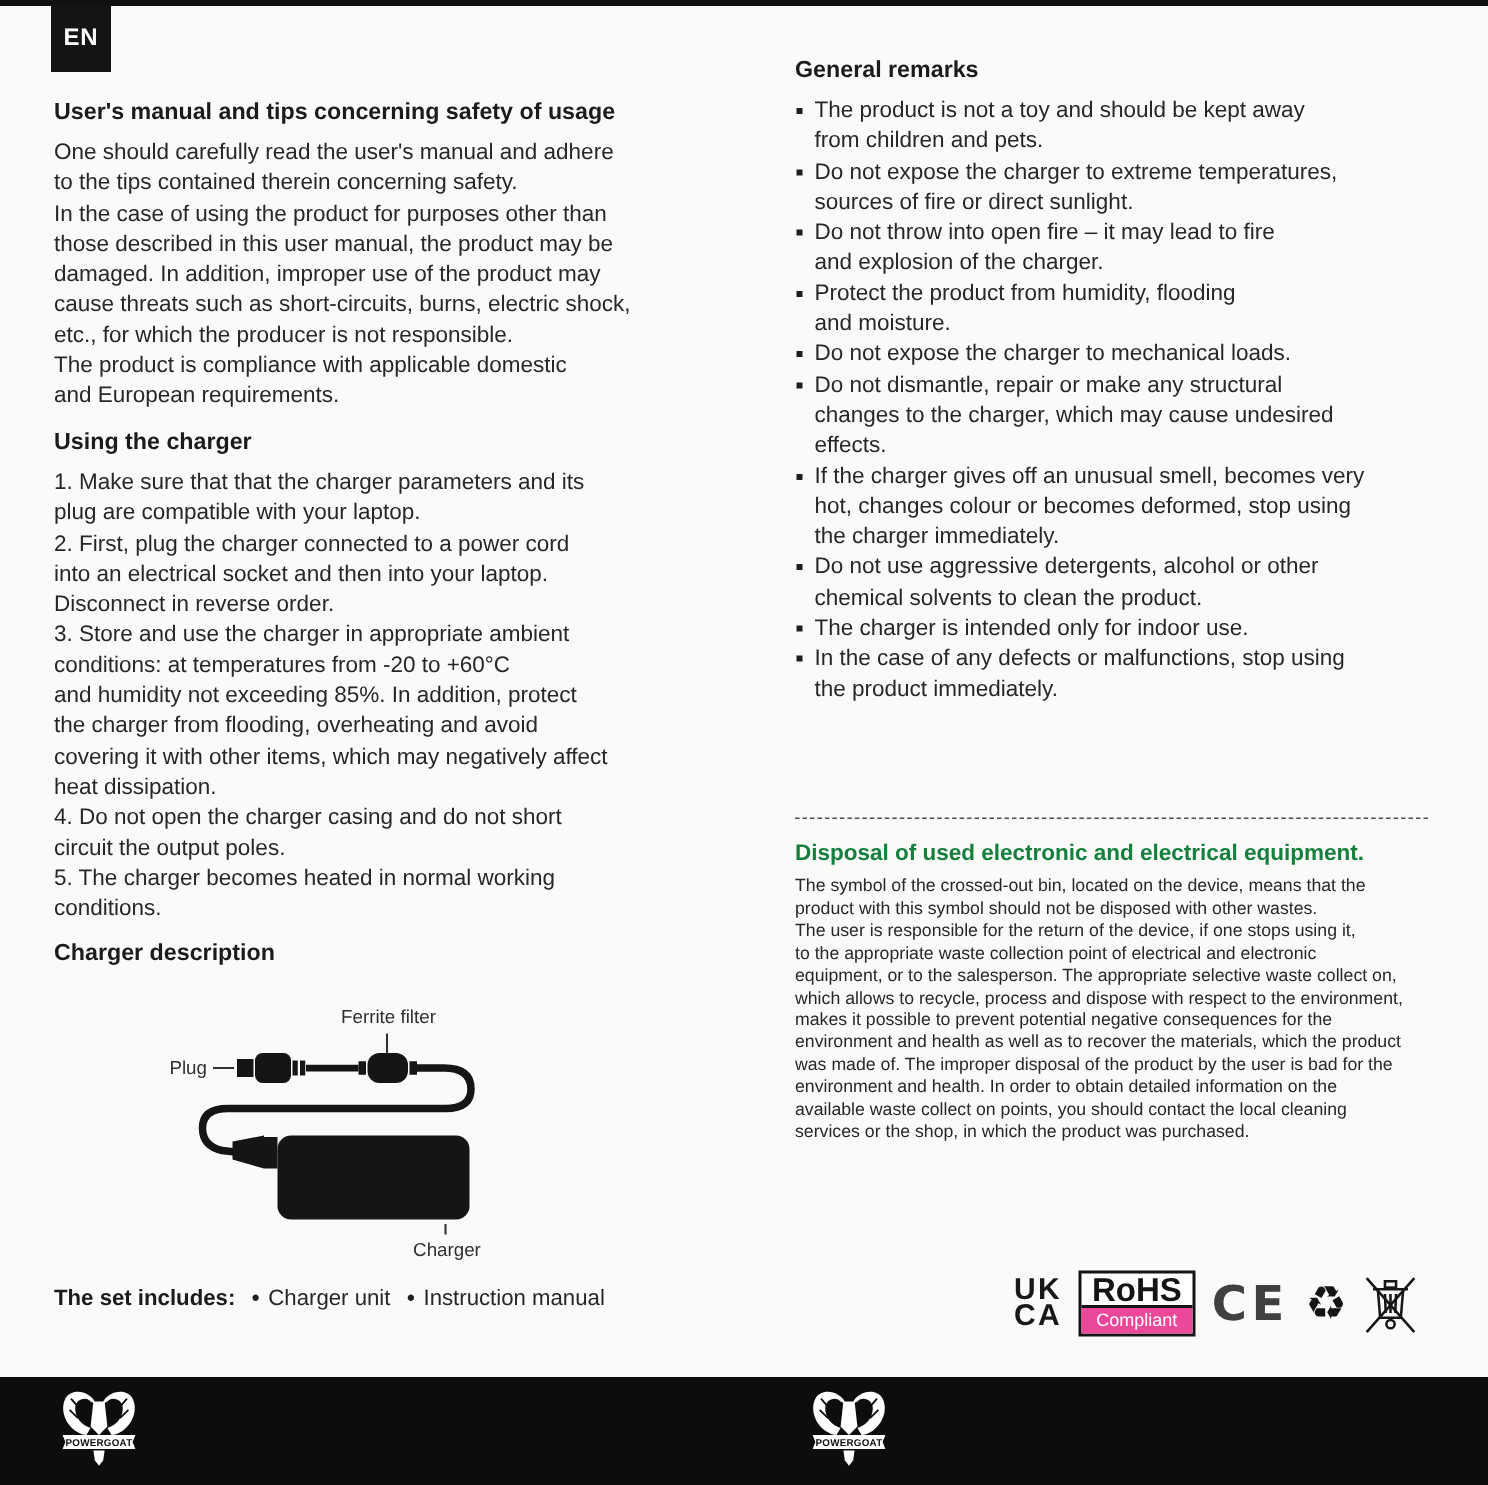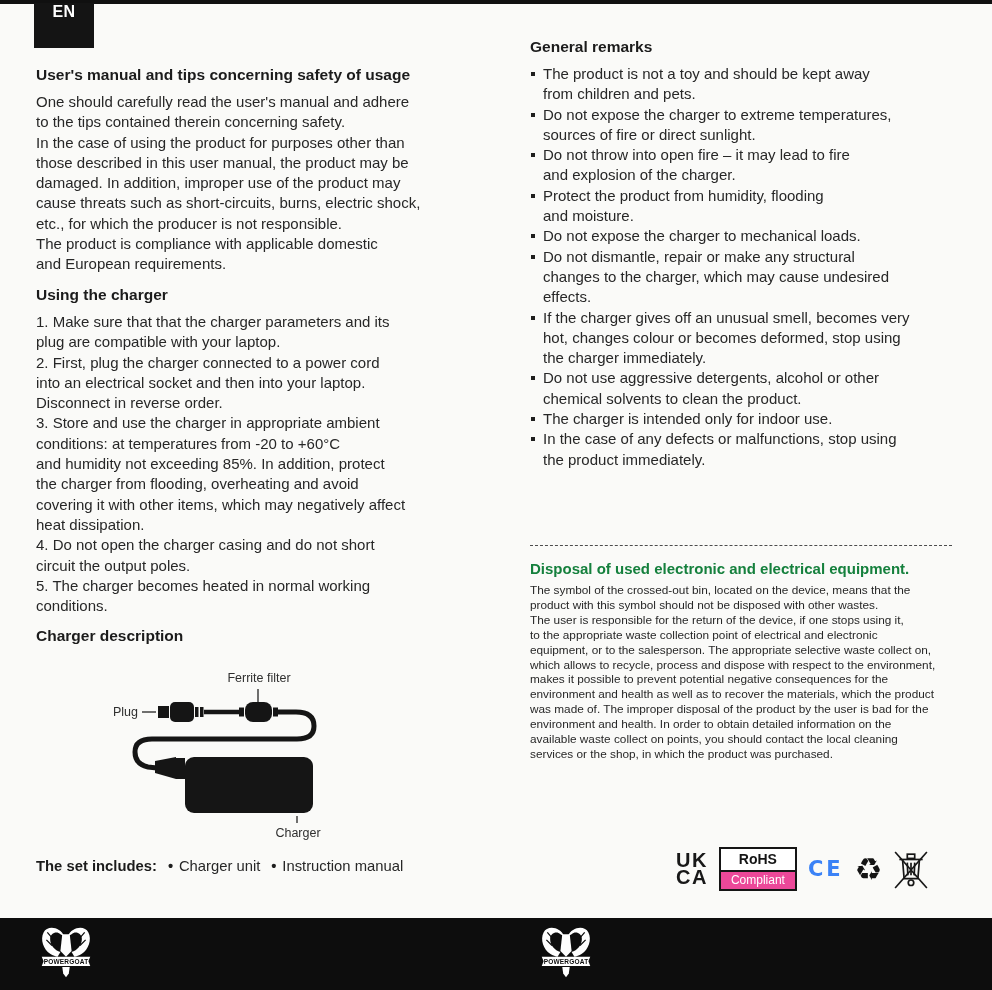--- a/index.html
+++ b/index.html
@@ -1,22 +1,22 @@
 <!DOCTYPE html>
 <html><head>
 <meta charset="utf-8">
 <style>
   html,body{margin:0;padding:0;}
   body{width:992px;height:990px;position:relative;background:#fafaf8;
        font-family:"Liberation Sans",sans-serif;color:#272727;overflow:hidden;}
 
   .top-bar{position:absolute;top:0;left:0;width:992px;height:4px;background:#101010;}
 
-  .lang-badge{position:absolute;left:34px;top:3px;width:60px;height:45px;background:#141414;
-              display:flex;justify-content:center;}
+  .lang-badge{position:absolute;left:34px;top:3px;width:40px;height:45px;background:#141414;
+              display:flex;align-items:center;justify-content:center;}
   .lang-badge span{color:#fff;font-weight:bold;font-size:16px;letter-spacing:.5px;}
 
   .abs{position:absolute;}
   .section-heading{font-size:15.5px;font-weight:bold;color:#1b1b1b;margin:0;}
   .body-text{font-size:15px;line-height:20.3px;color:#272727;white-space:pre-line;margin:0;}
 
   
   ul.remarks{list-style:none;margin:0;padding:0;width:448px;}
   ul.remarks li{position:relative;padding-left:13px;font-size:15px;line-height:20.3px;
                 color:#272727;white-space:pre-line;}
@@ -30,23 +30,23 @@
   
   .set-includes{display:flex;align-items:baseline;gap:11px;font-size:14.8px;color:#272727;}
   .set-includes .si-label{font-weight:bold;color:#1b1b1b;}
   .set-includes .si-item{position:relative;padding-left:11px;}
   .set-includes .si-item::before{content:"•";position:absolute;left:0;top:0;font-weight:bold;color:#1e1e1e;}
 
   
   .logos-row{display:flex;align-items:center;gap:11px;}
   .ukca{font-weight:bold;font-size:20px;line-height:17.5px;color:#181818;letter-spacing:1.5px;text-align:center;}
   .rohs{border:2.5px solid #151515;background:#fff;text-align:center;min-width:74px;}
-  .rohs-title{font-size:14px;font-weight:bold;color:#141414;padding:0 6px;border-bottom:2px solid #151515;line-height:21px;}
+  .rohs-title{font-size:22px;font-weight:bold;color:#141414;padding:0 6px;border-bottom:2px solid #151515;line-height:21px;}
   .rohs-sub{background:#ec4899;color:#fff;font-size:12px;line-height:16px;padding:0 4px 1px;}
-  .ce{font-size:21px;font-weight:bold;color:#3b82f6;letter-spacing:3px;
+  .ce{font-size:32px;font-weight:bold;color:#404040;letter-spacing:3px;
       font-family:"DejaVu Sans",sans-serif;}
   .recycle{font-size:31px;color:#141414;line-height:1;font-family:"DejaVu Sans",sans-serif;}
 
   
   .footer{position:absolute;left:0;top:918px;width:992px;height:72px;background:#0d0d0d;}
   .goat-logo{position:absolute;top:4px;}
   .goat-logo text{font-family:"Liberation Sans",sans-serif;}
 
   svg text{font-family:"Liberation Sans",sans-serif;}
 </style>

